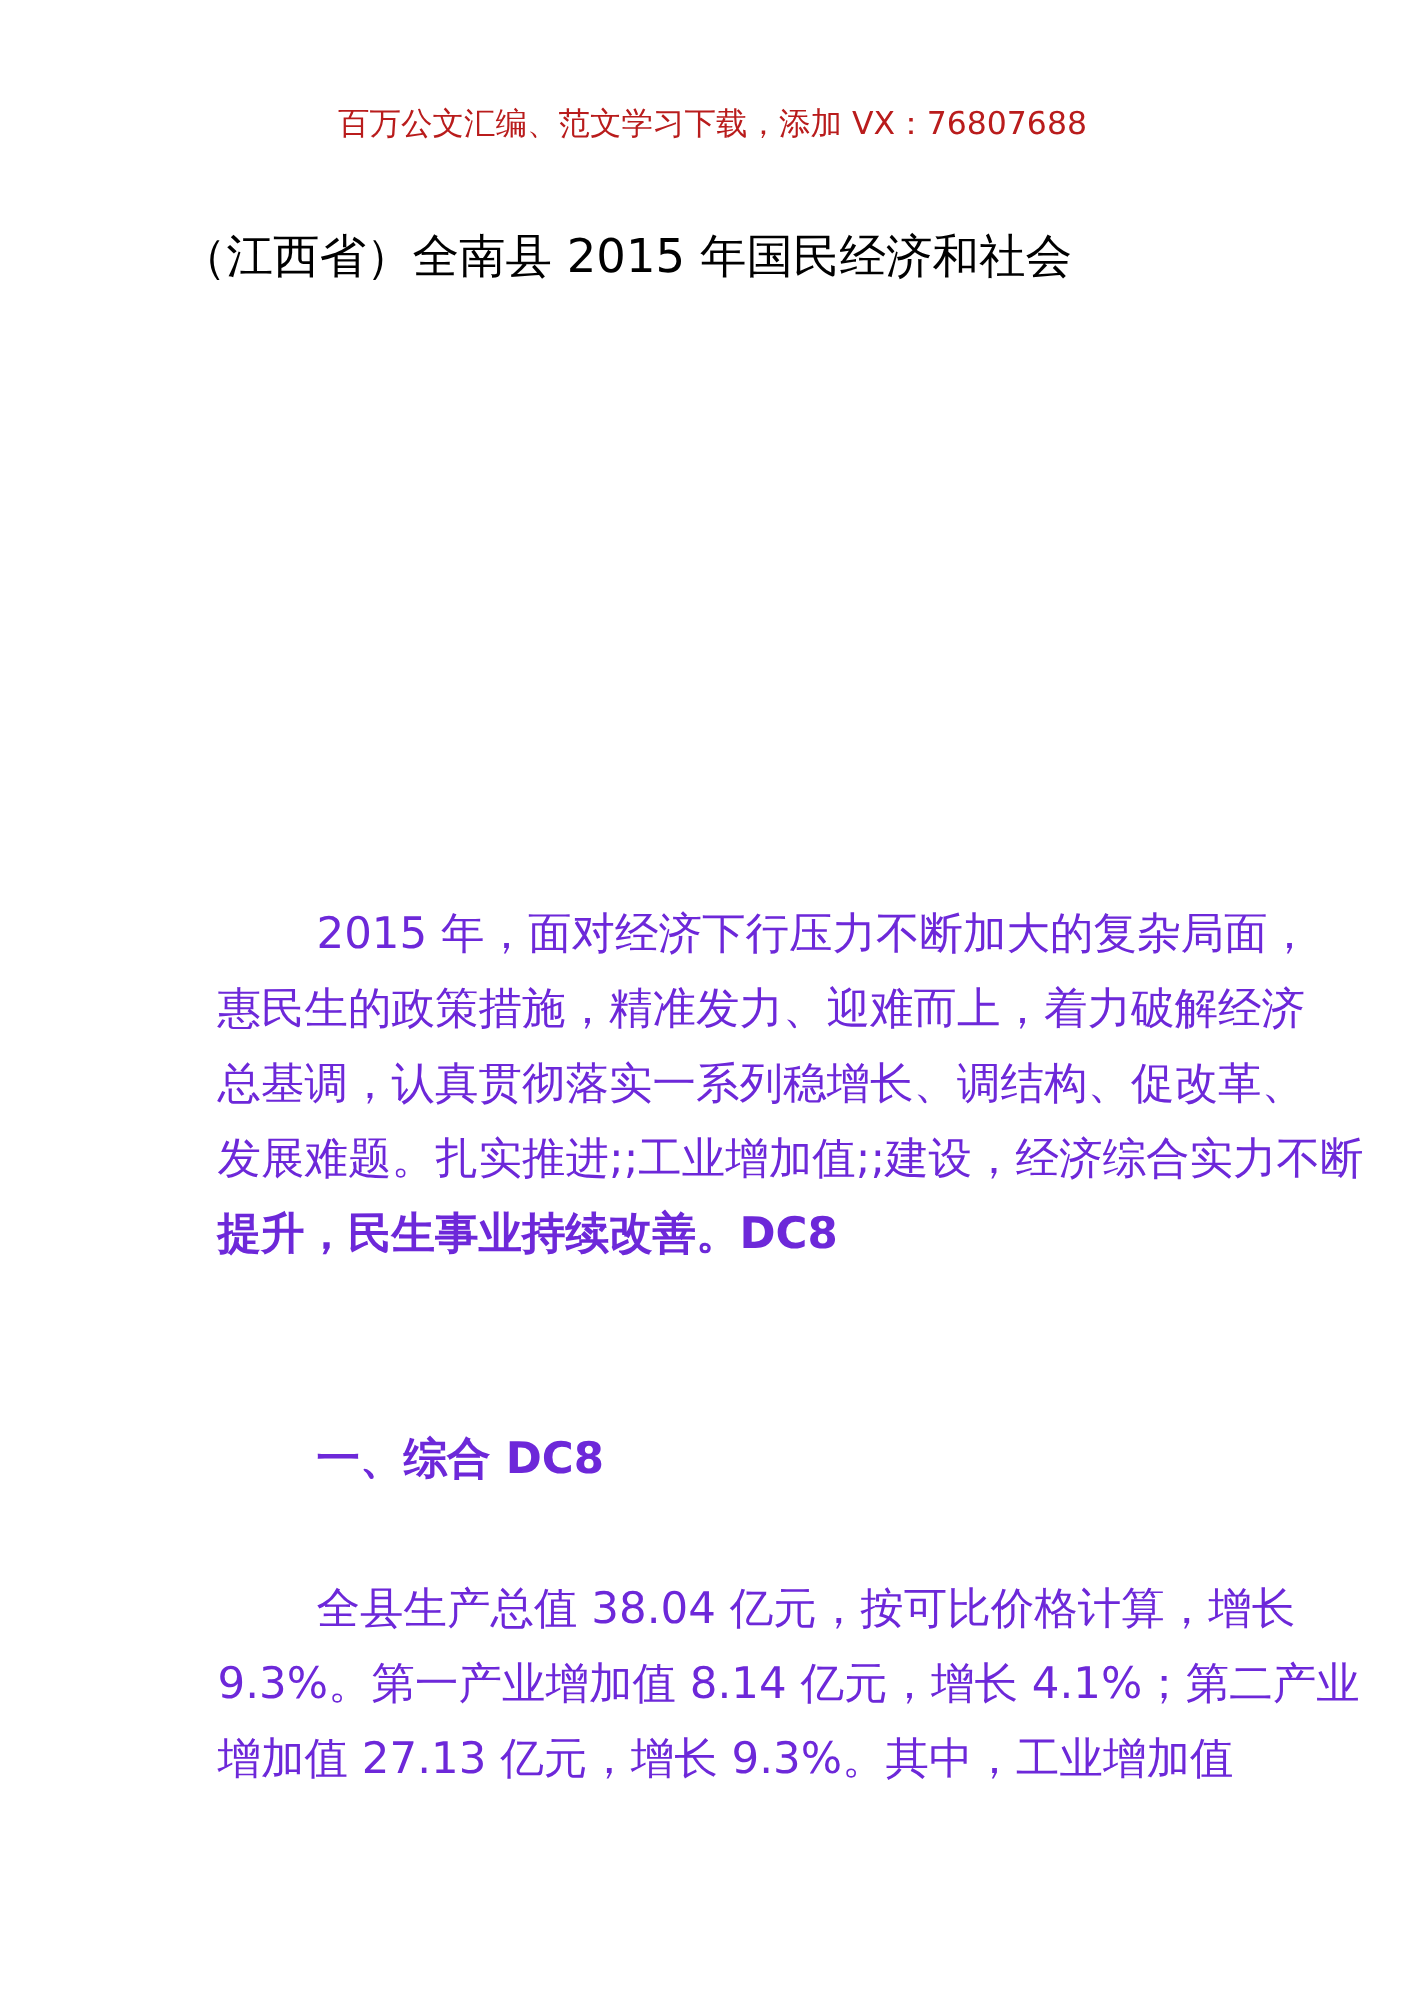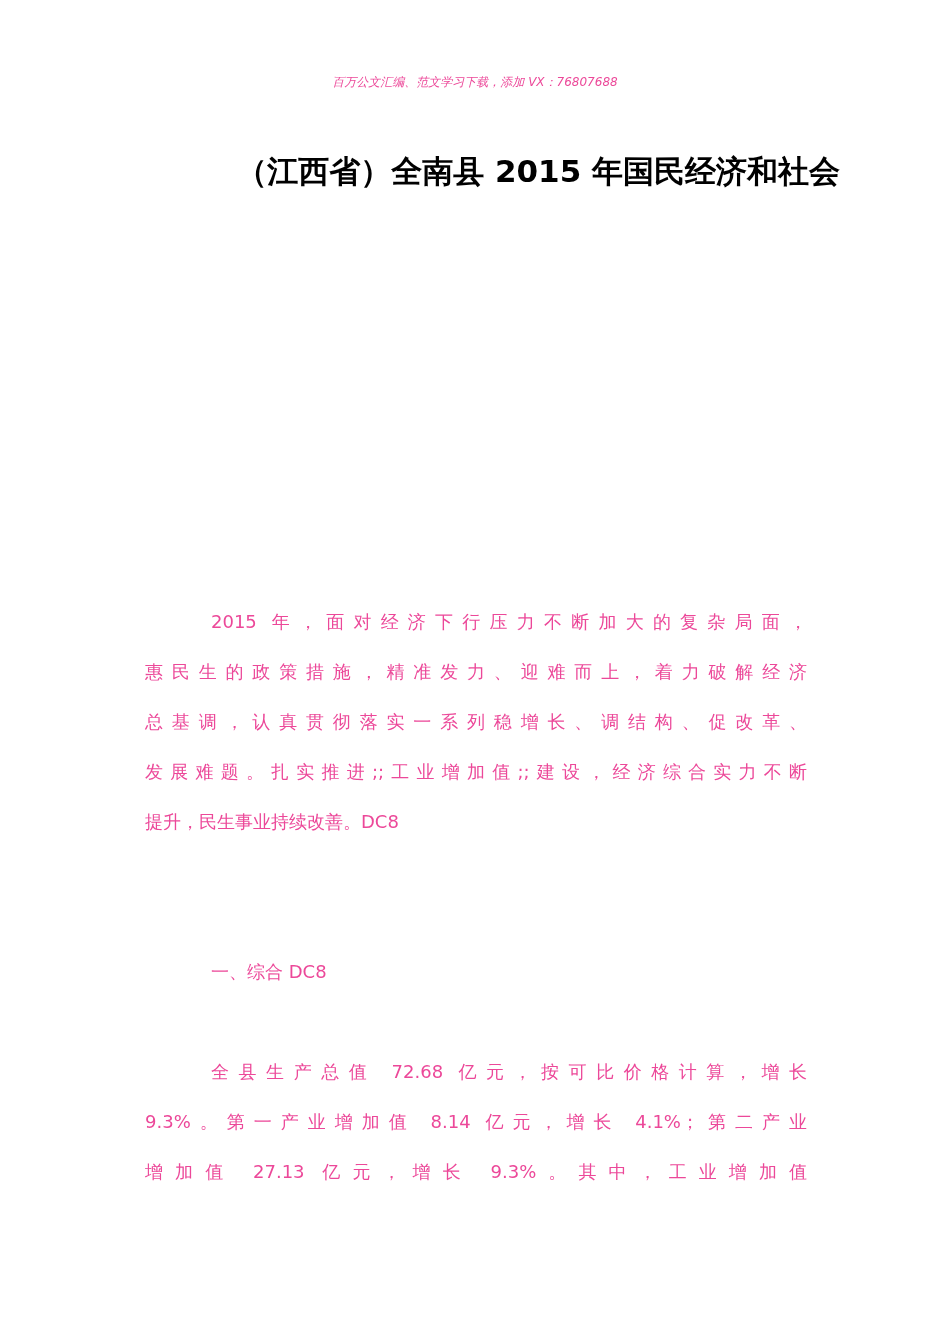--- a/index.html
+++ b/index.html
@@ -14,58 +14,58 @@
       overflow: hidden;
       font-family: "DejaVu Sans", "Liberation Sans", sans-serif;
       color: #000000;
     }
     .watermark {
       position: absolute;
       top: 68px;
       left: 0;
       width: 950px;
       text-align: center;
-      font-size: 12px;
+      font-size: 21px;
       line-height: 28px;
-      color: #ec4899;
+      color: #b91c1c;
       font-family: "DejaVu Sans", sans-serif;
       letter-spacing: 0px;
-      font-style: italic;
     }
     .title {
       position: absolute;
       top: 146px;
       left: 120px;
       width: 720px;
-      text-align: right;
+      text-align: left;
       font-size: 31px;
-      font-weight: bold;
+      font-weight: normal;
       line-height: 50px;
       font-family: "DejaVu Sans", sans-serif;
       color: #000;
     }
     .title .line { display: block; white-space: nowrap; }
     .body-text {
       position: absolute;
       left: 145px;
       width: 662px;
-      font-size: 18px;
+      font-size: 29px;
       line-height: 50px;
       font-family: "DejaVu Sans", sans-serif;
-      color: #ec4899;
+      color: #6d28d9;
     }
     .body-text .line {
       display: block;
       white-space: nowrap;
       text-align: justify;
       text-align-last: justify;
       height: 50px;
     }
     .body-text .line.last {
       text-align-last: left;
+      font-weight: bold;
     }
     .body-text .line.indent {
       padding-left: 66px;
     }
     #para1 { top: 597px; }
     #heading1 { top: 947px; }
     #para2 { top: 1047px; }
   </style>
 </head>
 <body>
@@ -82,16 +82,16 @@
   <span class="line">总基调，认真贯彻落实一系列稳增长、调结构、促改革、</span>
   <span class="line">发展难题。扎实推进;;工业增加值;;建设，经济综合实力不断</span>
   <span class="line last">提升，民生事业持续改善。DC8</span>
 </div>
 
 <div class="body-text" id="heading1">
   <span class="line indent last">一、综合 DC8</span>
 </div>
 
 <div class="body-text" id="para2">
-  <span class="line indent">全县生产总值 72.68 亿元，按可比价格计算，增长</span>
+  <span class="line indent">全县生产总值 38.04 亿元，按可比价格计算，增长</span>
   <span class="line">9.3%。第一产业增加值 8.14 亿元，增长 4.1%；第二产业</span>
   <span class="line">增加值 27.13 亿元，增长 9.3%。其中，工业增加值</span>
 </div>
 
 </body></html>

